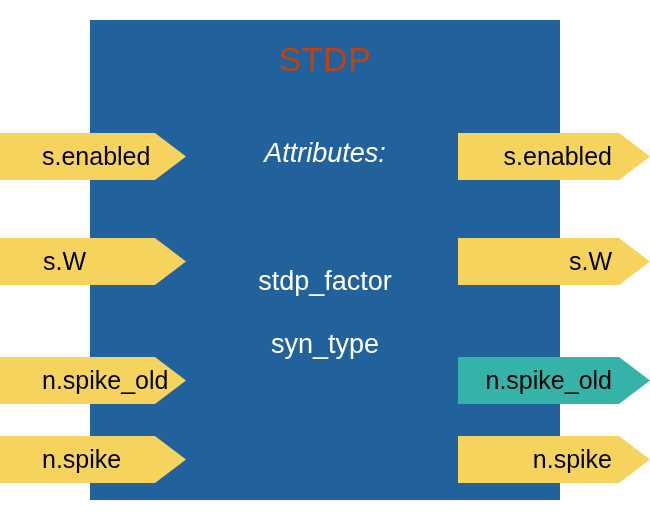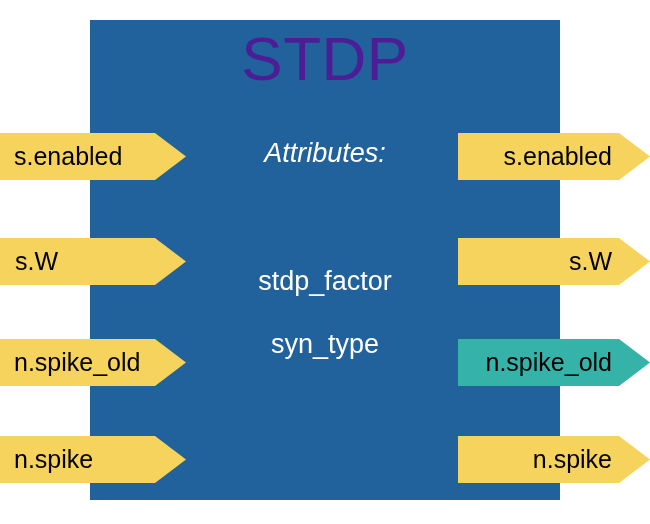--- a/index.html
+++ b/index.html
@@ -27,22 +27,22 @@
     height: 480px;
     background: #22629c;
   }
 
   .module-title {
     position: absolute;
     left: 90px;
     top: 33px;
     width: 470px;
     text-align: center;
-    color: #4c1d95;
-    font-size: 62px;
+    color: #c2410c;
+    font-size: 34px;
     line-height: 52px;
     letter-spacing: 0.5px;
     white-space: nowrap;
   }
 
   .attributes-heading {
     position: absolute;
     left: 90px;
     top: 136px;
     width: 470px;
@@ -105,24 +105,24 @@
     justify-content: flex-end;
     padding-right: 38px;
     -webkit-clip-path: polygon(0 0, 161px 0, 192px 50%, 161px 100%, 0 100%);
     clip-path: polygon(0 0, 161px 0, 192px 50%, 161px 100%, 0 100%);
   }
   .arrow-yellow { background: #f6d35c; }
   .arrow-teal   { background: #35b3a8; }
 
   .row-0 { top: 133px; }
   .row-1 { top: 238px; padding-left: 15px; }
-  .row-2 { top: 339px; }
+  .row-2 { top: 357px; }
   .row-3 { top: 436px; }
 
-  .arrow-label { display: block; }
+  .arrow-label { display: block; margin-left: 28px; }
 </style>
 </head>
 <body>
 
 <div id="canvas">
 
   <div class="module-box"></div>
 
   <div class="module-title">STDP</div>
 

